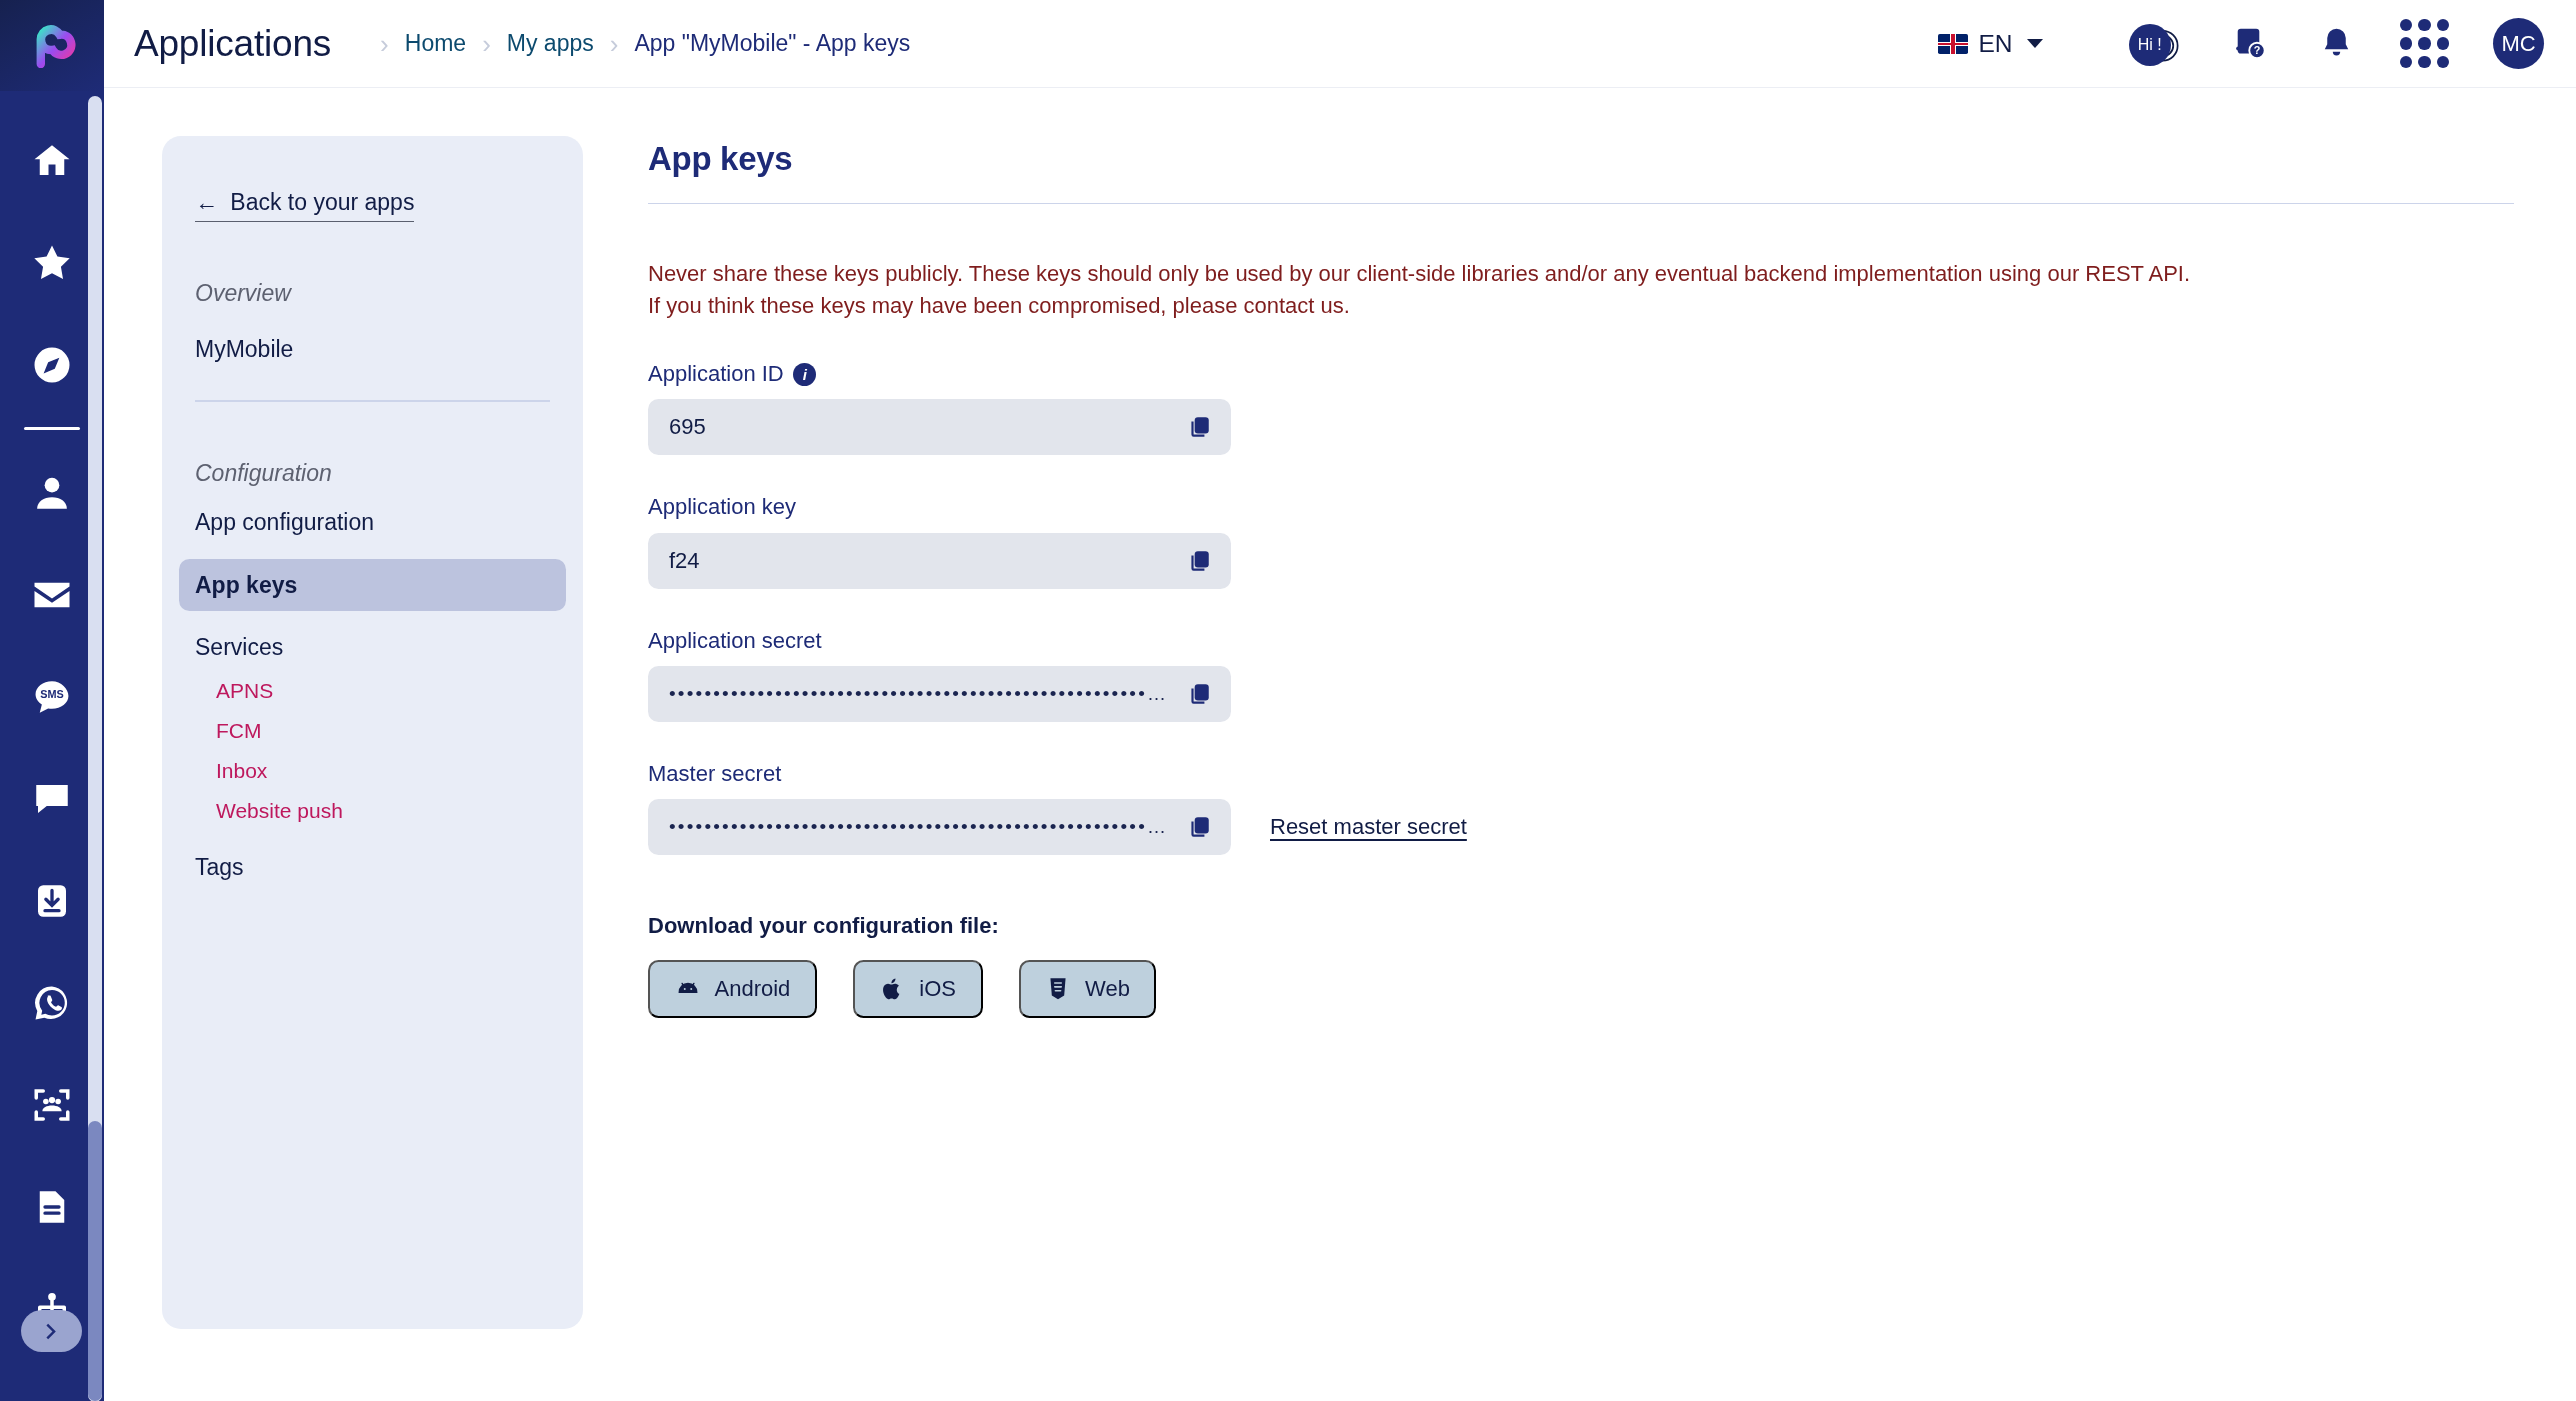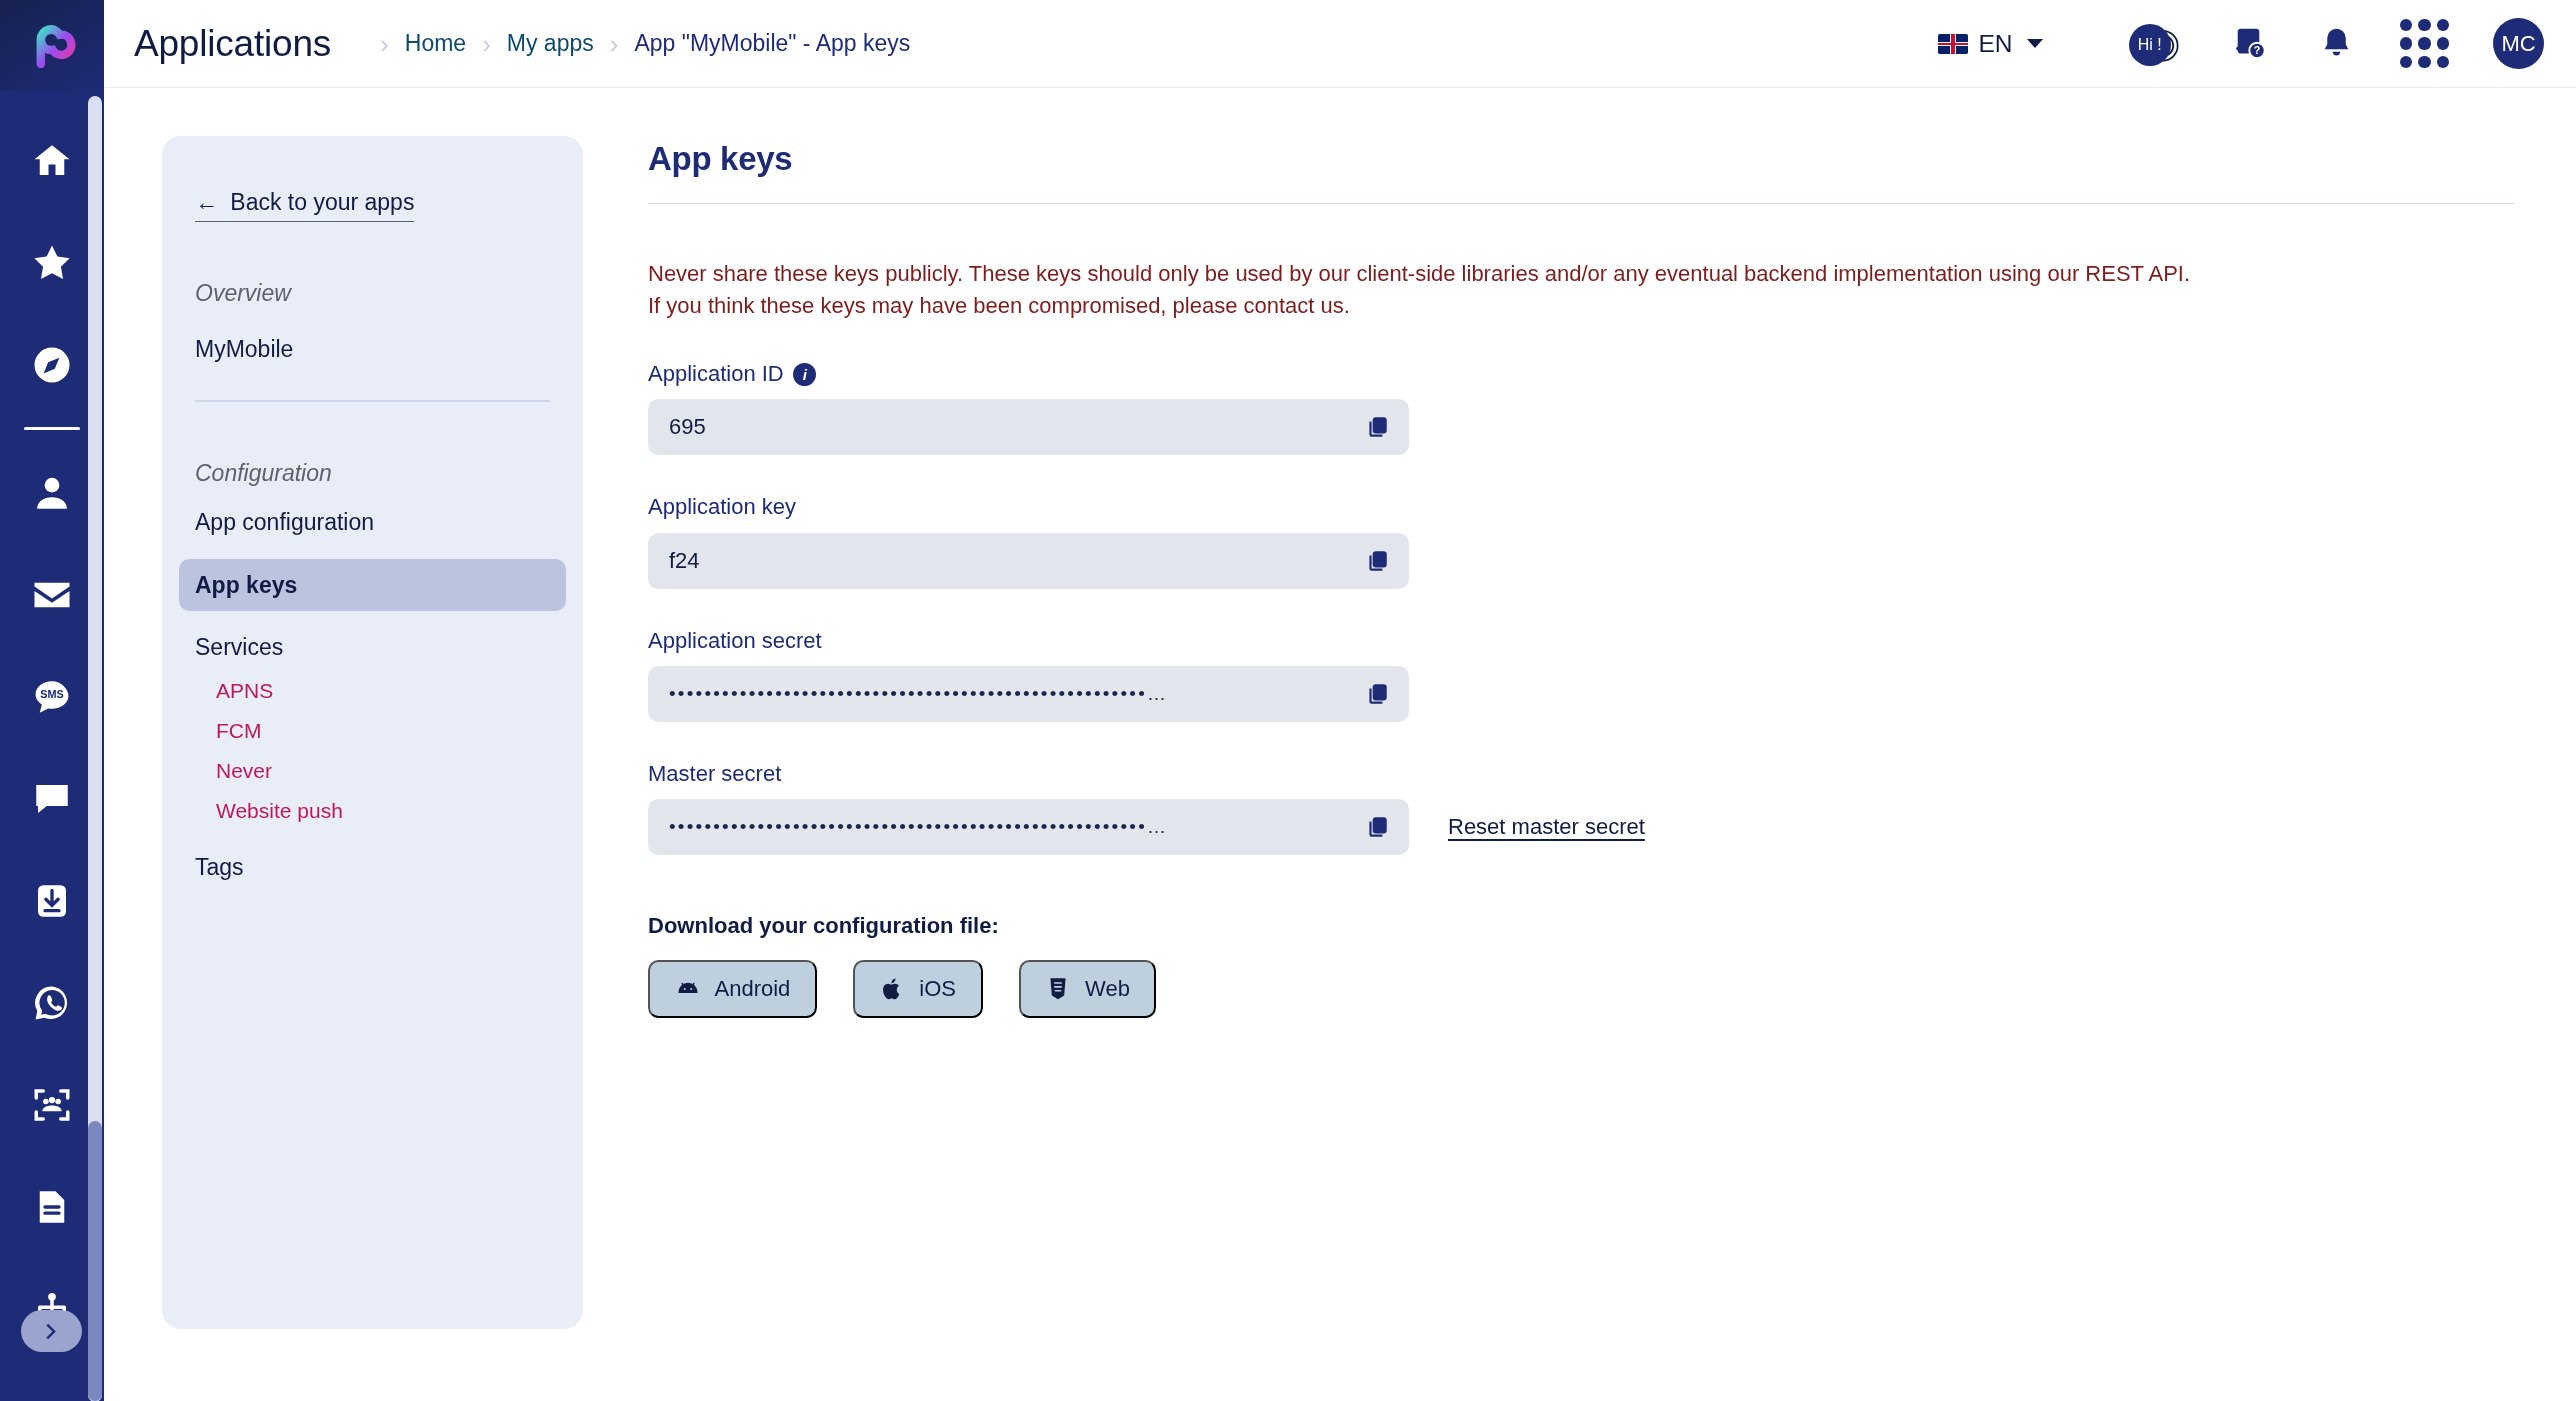--- a/index.html
+++ b/index.html
@@ -157,21 +157,21 @@
     display:flex; align-items:center; gap:9.6px;
     font-size:22px; color:#1e2b77; margin-bottom:12.3px;
   }
   .info-dot {
     width:23px;height:23px;border-radius:50%;background:#1e2b77;color:#fff;
     font-size:15px; font-weight:700; font-style:italic;
     display:flex;align-items:center;justify-content:center;
   }
   .field-row { display:flex; align-items:center; gap:39px; }
   .input-box {
-    position:relative; width:761px; height:56px;
+    position:relative; width:583px; height:56px;
     background:#e2e5ec; border-radius:10.5px;
     display:flex; align-items:center; padding: 0 61px 0 21px;
     font-size:22px; color:#111c45;
   }
   .input-box .val { overflow:hidden; white-space:nowrap; }
   .input-box .dots {
     letter-spacing:2.2px; font-size:19px; color:#1b2550;
   }
   .copy-btn {
     position:absolute; right:17.5px; top:50%; transform:translateY(-50%);
@@ -375,21 +375,21 @@
     <div class="panel-link">MyMobile</div>
 
     <div class="panel-hr"></div>
 
     <div class="panel-group-title">Configuration</div>
     <div class="panel-item">App configuration</div>
     <div class="panel-item active">App keys</div>
     <div class="panel-item">Services</div>
     <div class="panel-sub">APNS</div>
     <div class="panel-sub">FCM</div>
-    <div class="panel-sub">Never</div>
+    <div class="panel-sub">Inbox</div>
     <div class="panel-sub">Website push</div>
     <div class="panel-item">Tags</div>
   </aside>
 
   <main class="main">
     <h1 class="page-title">App keys</h1>
     <div class="title-rule"></div>
 
     <p class="intro">
       <span>Never share these keys publicly. These keys should only be used by our client-side libraries and/or any eventual backend implementation using our REST API.</span><br>

